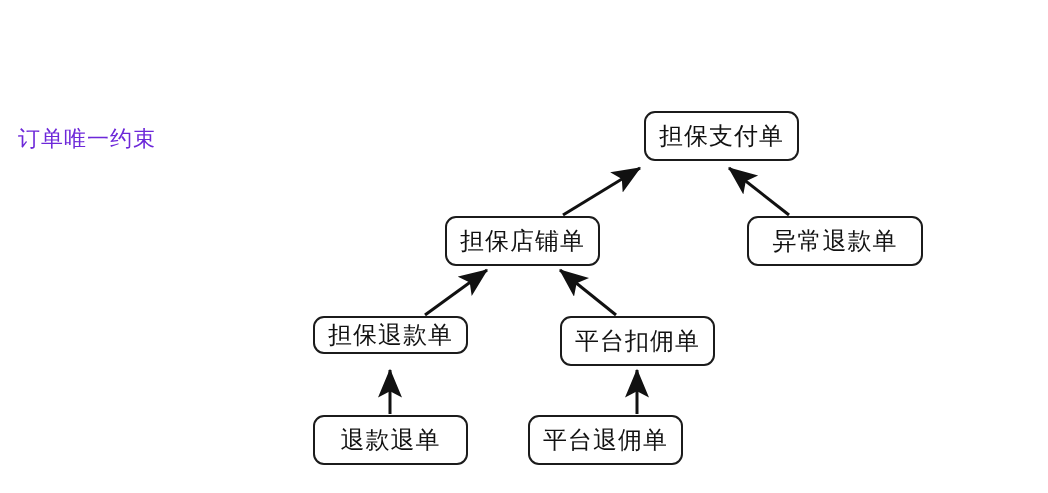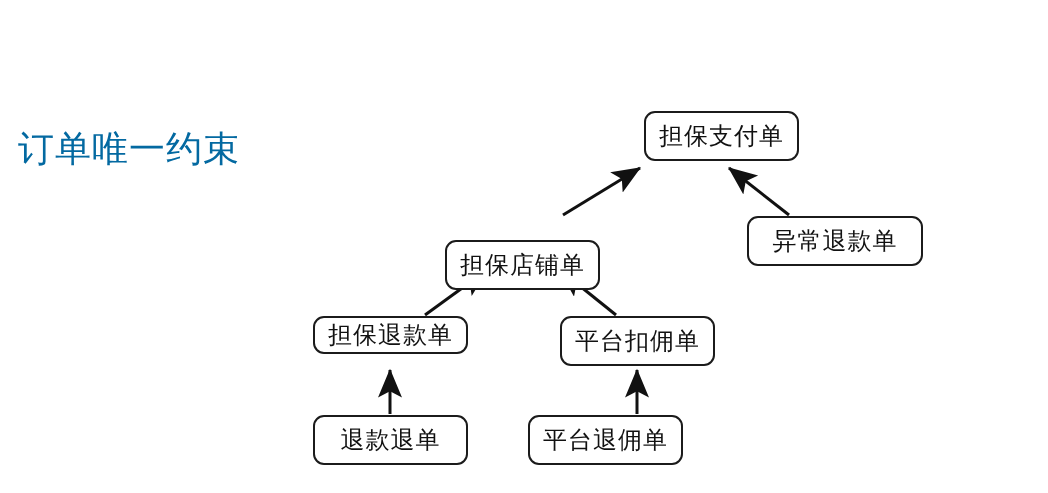--- a/index.html
+++ b/index.html
@@ -21,26 +21,26 @@
     width: 1048px;
     height: 493px;
   }
   .notes {
     position: absolute;
     left: 18px;
     top: 128px;
     width: 400px;
   }
   .note-line {
-    color: #0369a1;
-    font-size: 36px;
+    color: #6d28d9;
+    font-size: 22px;
     line-height: 1.15;
     letter-spacing: 1px;
     white-space: nowrap;
-    font-family: Liberation Sans, sans-serif;
+    font-family: Liberation Mono, monospace;
   }
   .note-line.first { margin-bottom: 44px; }
 
   #edges {
     position: absolute;
     left: 0; top: 0;
     width: 1048px;
     height: 493px;
     pointer-events: none;
   }
@@ -55,21 +55,21 @@
     align-items: center;
     justify-content: center;
     color: #111111;
     font-size: 24px;
     letter-spacing: 1px;
     white-space: nowrap;
     font-family: "DejaVu Sans", "Liberation Sans", sans-serif;
   }
 
   #node-dbzf { left: 607px; top: 111px;  width: 155px; height: 50px; margin-left: 37px; }
-  #node-dbdp { left: 445px; top: 216px;  width: 155px; height: 50px; margin-top: 24px; }
+  #node-dbdp { left: 445px; top: 216px;  width: 155px; height: 50px; }
   #node-yctk { left: 747px; top: 216px;  width: 176px; height: 50px; }
   #node-dbtk { left: 313px; top: 316px;  width: 155px; height: 38px; }
   #node-ptky { left: 560px; top: 316px;  width: 155px; height: 50px; }
   #node-tktd { left: 313px; top: 415px;  width: 155px; height: 50px; }
   #node-ptty { left: 528px; top: 415px;  width: 155px; height: 50px; }
 </style>
 </head>
 <body>
 
 <div id="canvas">

